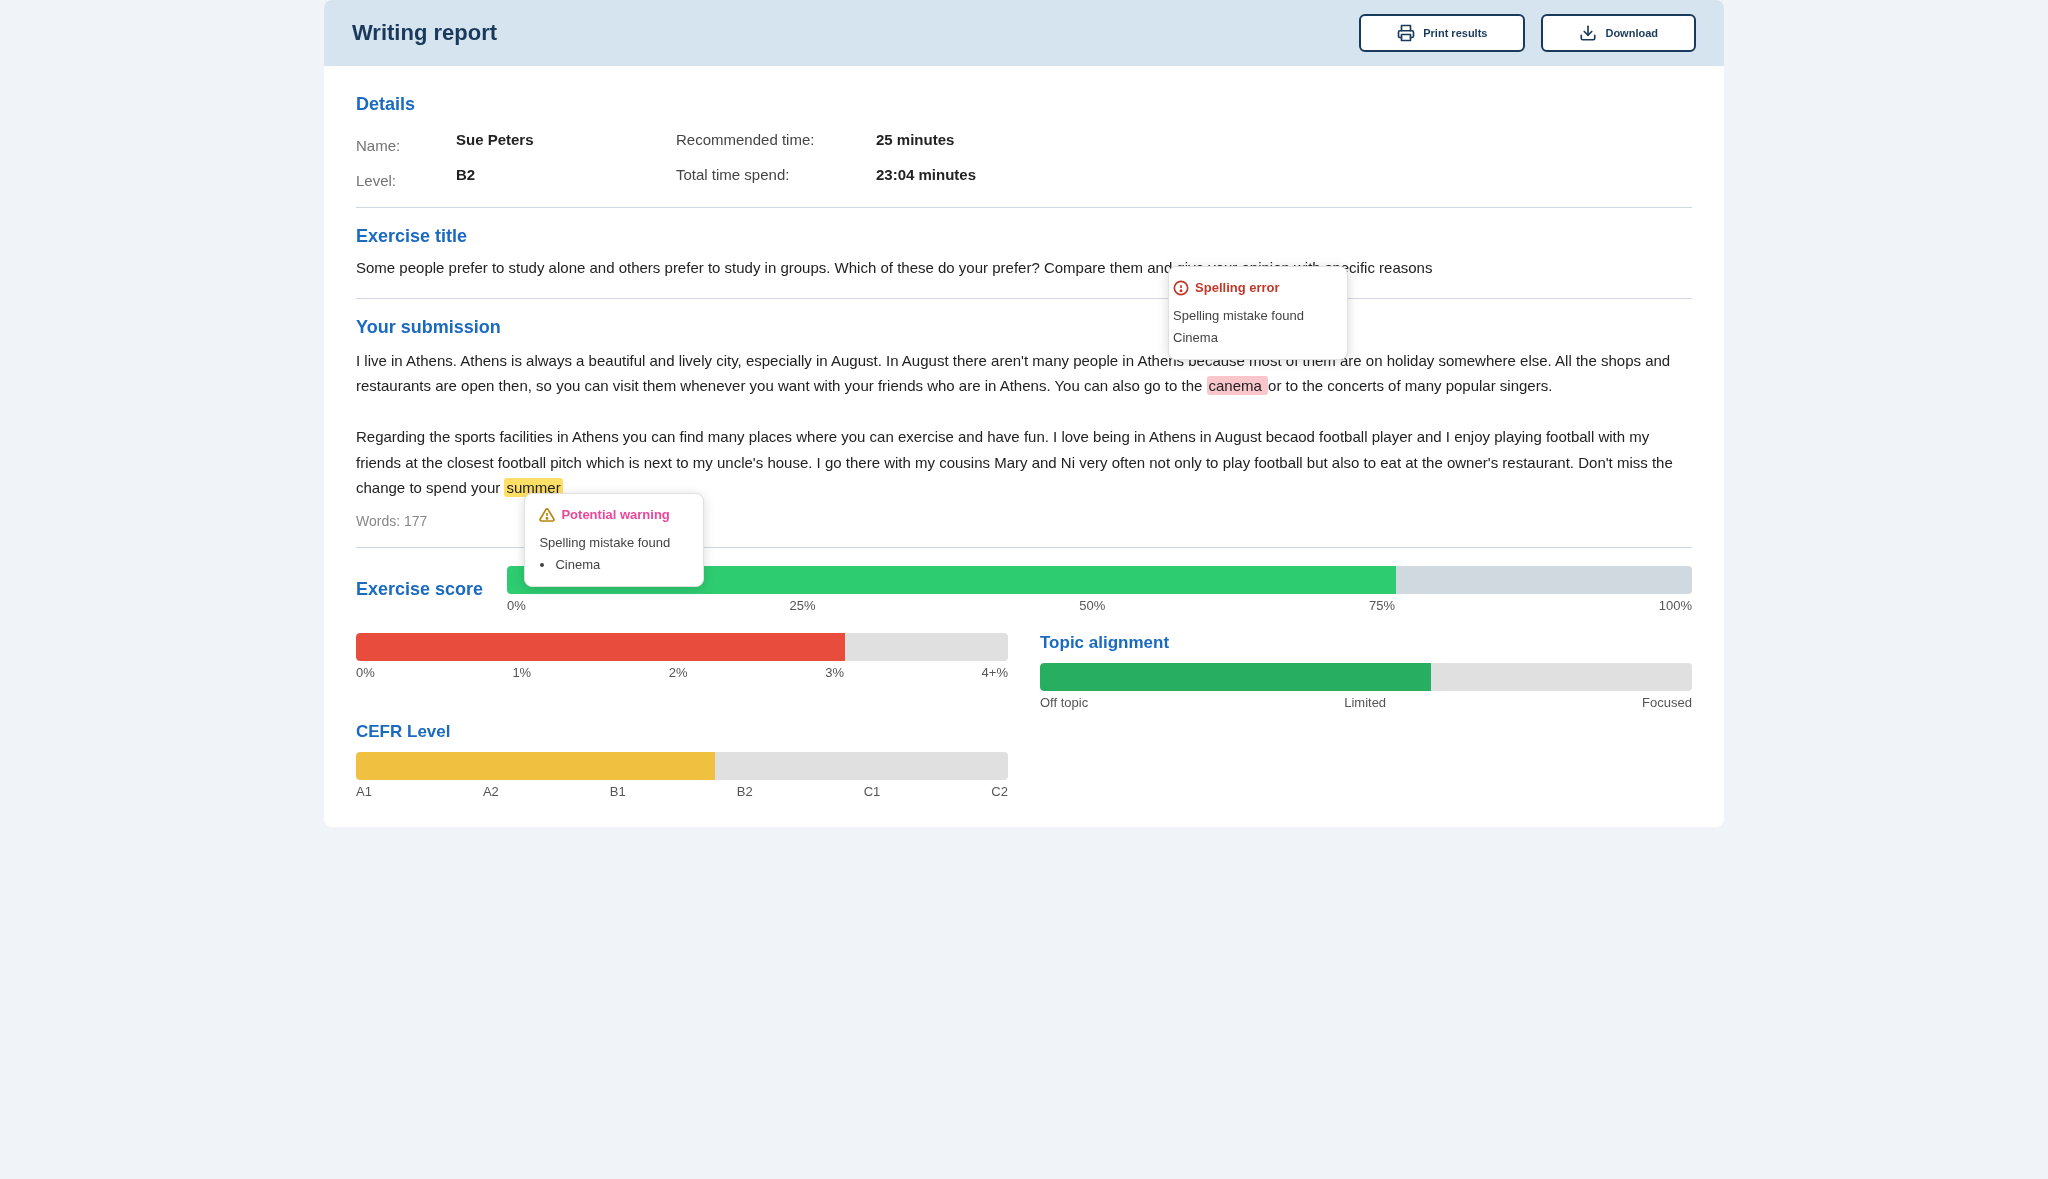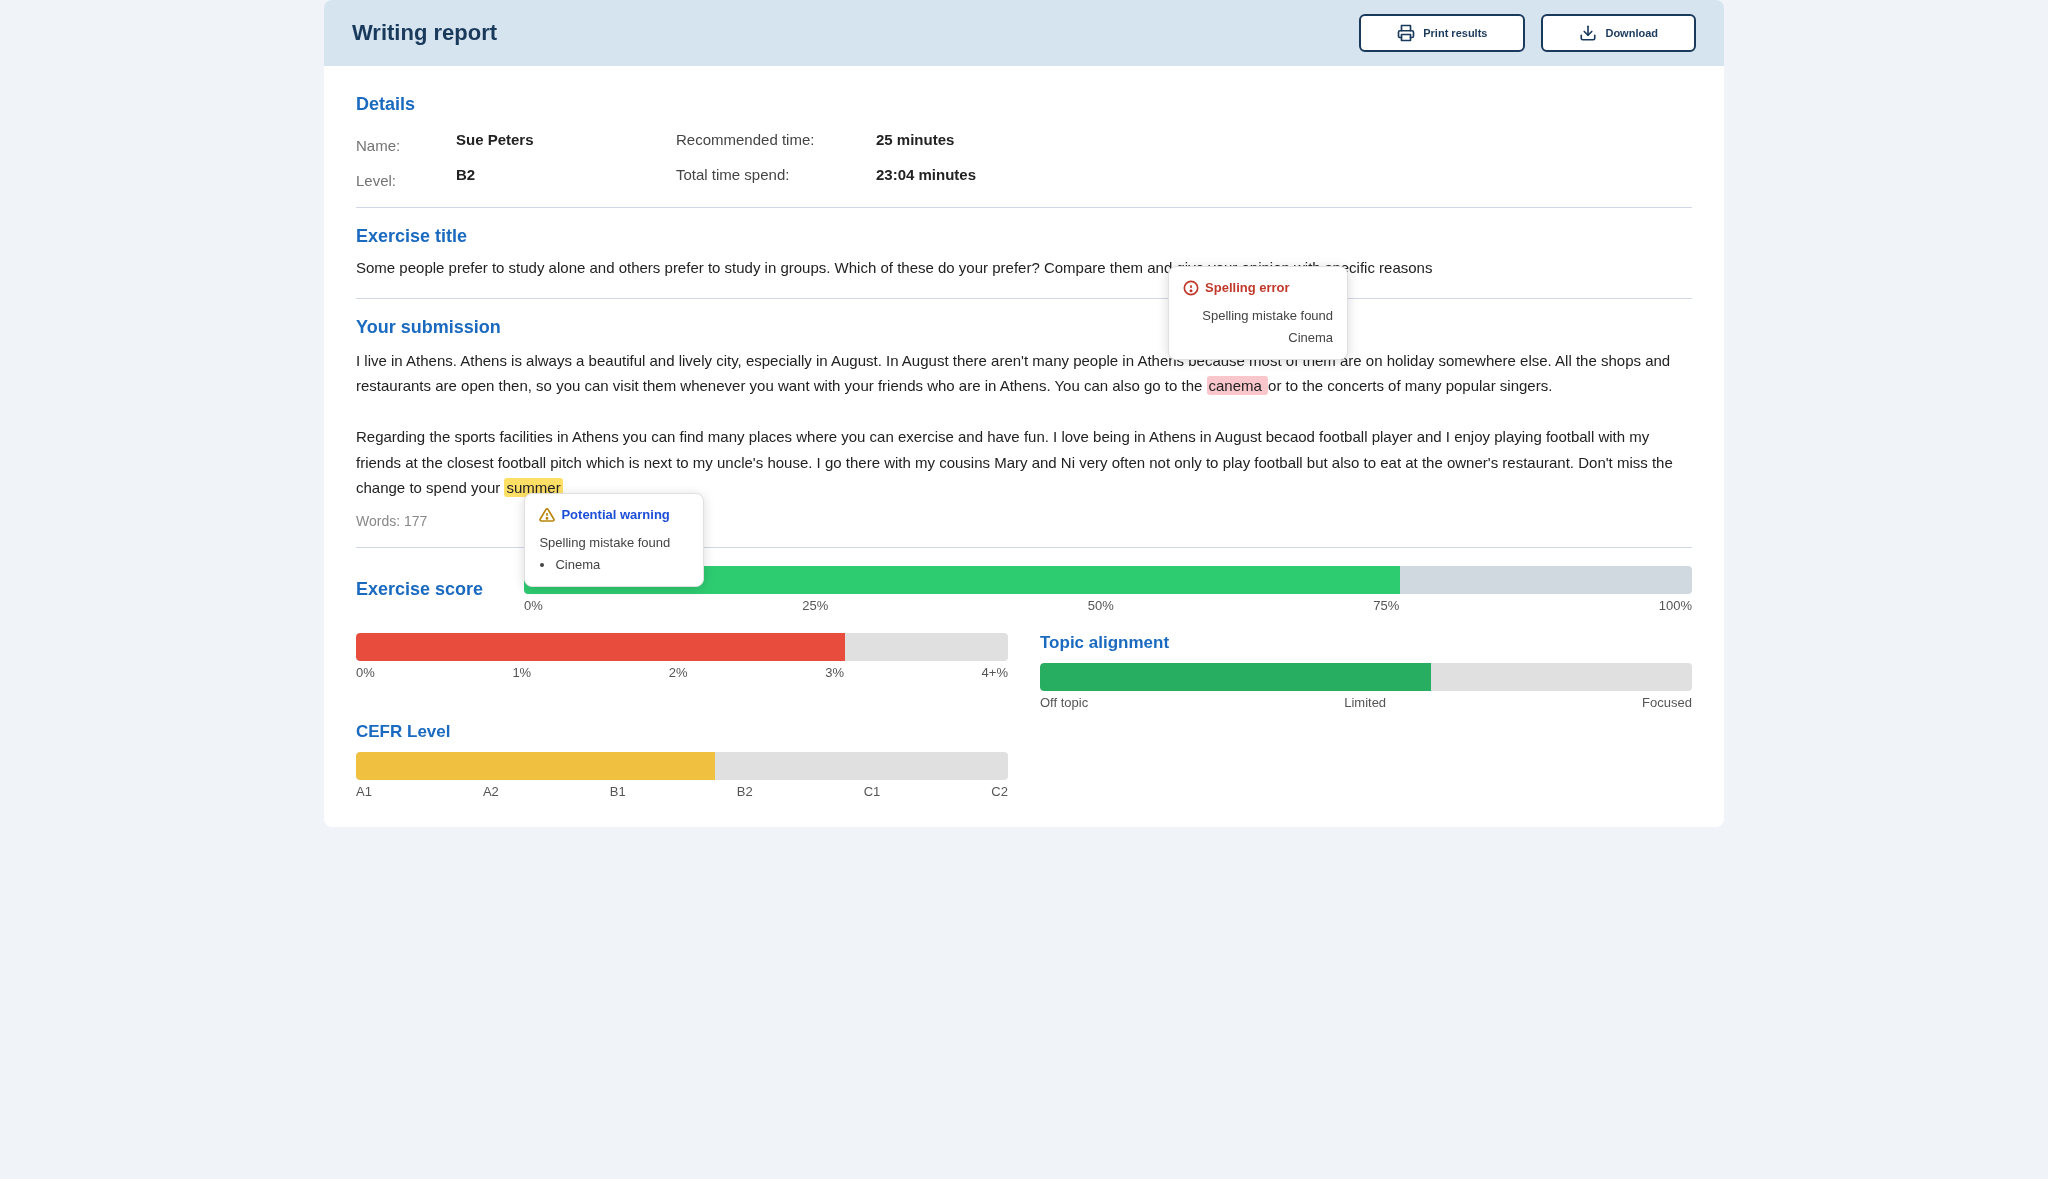--- a/index.html
+++ b/index.html
@@ -36,44 +36,43 @@
     .highlight-yellow { background-color: #ffe066; border-radius: 3px; padding: 1px 2px; cursor: pointer; }
     .words-count { color: #888; font-size: 14px; margin-top: 12px; }
 
     
     .tooltip-red {
       position: absolute;
       top: -110px; right: -80px;
       background: #fff;
       border: 1px solid #e0e0e0;
       border-radius: 8px;
-      padding: 10px 14px;
+      padding: 10px 4px;
       box-shadow: 0 2px 12px rgba(0,0,0,0.15);
       z-index: 10;
       min-width: 180px;
       font-size: 13px;
-      text-align: right;
     }
     .tooltip-red-header { display: flex; align-items: center; gap: 6px; color: #c0392b; font-weight: bold; margin-bottom: 6px; }
     .tooltip-red-body { color: #444; }
 
     
     .tooltip-yellow {
       position: absolute;
       bottom: -90px; left: 20px;
       background: #fff;
       border: 1px solid #e0e0e0;
       border-radius: 8px;
       padding: 10px 14px;
       box-shadow: 0 2px 12px rgba(0,0,0,0.15);
       z-index: 10;
       min-width: 180px;
       font-size: 13px;
     }
-    .tooltip-yellow-header { display: flex; align-items: center; gap: 6px; color: #1d4ed8; font-weight: bold; margin-bottom: 6px; }
+    .tooltip-yellow-header { display: flex; align-items: center; gap: 6px; color: #ec4899; font-weight: bold; margin-bottom: 6px; }
     .tooltip-yellow-body { color: #444; }
     .tooltip-yellow-body ul { margin-left: 16px; }
     .score-bar-bg { background: #d0d8e0; height: 28px; border-radius: 4px; overflow: hidden; position: relative; }
     .score-bar-fill { background: #2ecc71; height: 100%; width: 75%; border-radius: 4px 0 0 4px; }
     .score-labels { display: flex; justify-content: space-between; margin-top: 4px; font-size: 13px; color: #555; }
 
     
     .two-col { display: grid; grid-template-columns: 1fr 1fr; gap: 32px; margin-top: 20px; }
 
     
@@ -192,21 +191,21 @@
             </div>
           </div>
         </span>
       </div>
       <div class="words-count">Words: 177</div>
     </div>
 
     <hr class="divider">
 
     <div>
-      <div style="display:flex; align-items:center; gap:41px;">
+      <div style="display:flex; align-items:center; gap:24px;">
         <div class="section-title" style="margin-bottom:0; white-space:nowrap;">Exercise score</div>
         <div style="flex:1;">
           <div class="score-bar-bg">
             <div class="score-bar-fill" style="width:75%;"></div>
           </div>
           <div class="score-labels">
             <span>0%</span>
             <span>25%</span>
             <span>50%</span>
             <span>75%</span>

